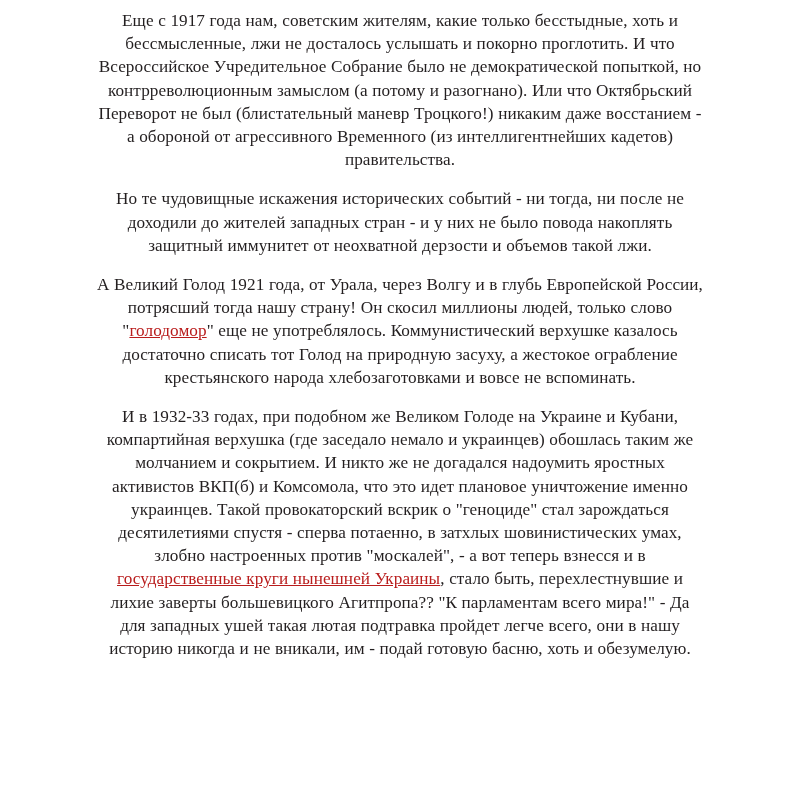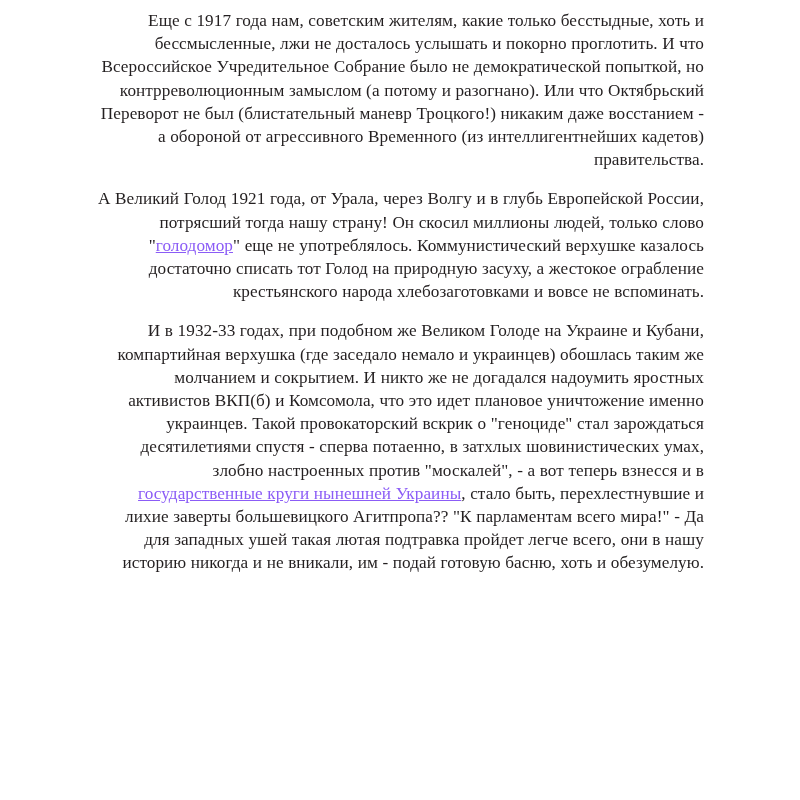--- a/index.html
+++ b/index.html
@@ -26,36 +26,37 @@
   .text-column {
     position: absolute;
     left: 96px;
     top: 9px;
     width: 608px;
   }
   p.para {
     margin: 0 0 16px 0;
     font-size: 17.2px;
     line-height: 23.2px;
-    text-align: right;
+    text-align: center;
     letter-spacing: 0.06px;
     word-spacing: 0.2px;
     color: #231f20;
   }
   p.para:last-child {
     margin-bottom: 16px;
   }
   a.inline-link {
-    color: #8b5cf6;
+    color: #b91c1c;
     text-decoration: underline;
     text-underline-offset: 1px;
   }
 </style>
 </head>
 <body>
 
 <div class="page">
   <div class="text-column" id="article-body">
       <p class="para"><span>Еще с 1917 года нам, советским жителям, какие только бесстыдные, хоть и бессмысленные, лжи не досталось услышать и покорно проглотить. И что Всероссийское Учредительное Собрание было не демократической попыткой, но контрреволюционным замыслом (а потому и разогнано). Или что Октябрьский Переворот не был (блистательный маневр Троцкого!) никаким даже восстанием - а обороной от агрессивного Временного (из интеллигентнейших кадетов) правительства.</span></p>
+      <p class="para"><span>Но те чудовищные искажения исторических событий - ни тогда, ни после не доходили до жителей западных стран - и у них не было повода накоплять защитный иммунитет от неохватной дерзости и объемов такой лжи.</span></p>
       <p class="para"><span>А Великий Голод 1921 года, от Урала, через Волгу и в глубь Европейской России, потрясший тогда нашу страну! Он скосил миллионы людей, только слово "</span><a class="inline-link" href="#">голодомор</a><span>" еще не употреблялось. Коммунистический верхушке казалось достаточно списать тот Голод на природную засуху, а жестокое ограбление крестьянского народа хлебозаготовками и вовсе не вспоминать.</span></p>
       <p class="para"><span>И в 1932-33 годах, при подобном же Великом Голоде на Украине и Кубани, компартийная верхушка (где заседало немало и украинцев) обошлась таким же молчанием и сокрытием. И никто же не догадался надоумить яростных активистов ВКП(б) и Комсомола, что это идет плановое уничтожение именно украинцев. Такой провокаторский вскрик о "геноциде" стал зарождаться десятилетиями спустя - сперва потаенно, в затхлых шовинистических умах, злобно настроенных против "москалей", - а вот теперь взнесся и в </span><a class="inline-link" href="#">государственные круги нынешней Украины</a><span>, стало быть, перехлестнувшие и лихие заверты большевицкого Агитпропа?? "К парламентам всего мира!" - Да для западных ушей такая лютая подтравка пройдет легче всего, они в нашу историю никогда и не вникали, им - подай готовую басню, хоть и обезумелую.</span></p>
     </div>
 </div>
 
 </body></html>

